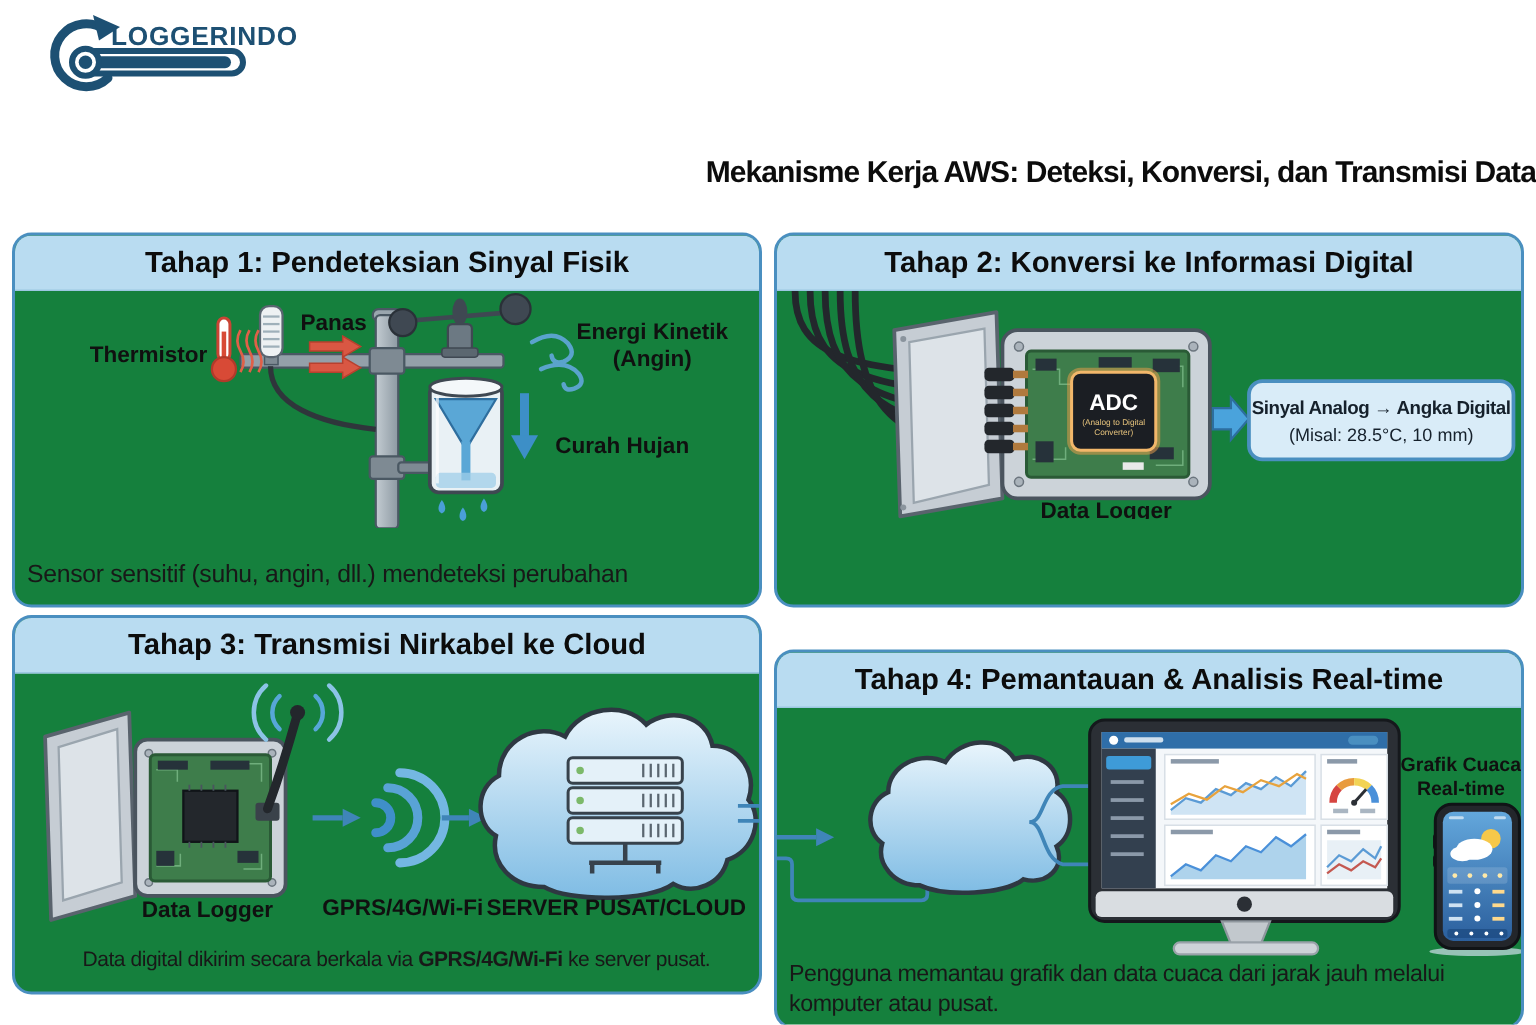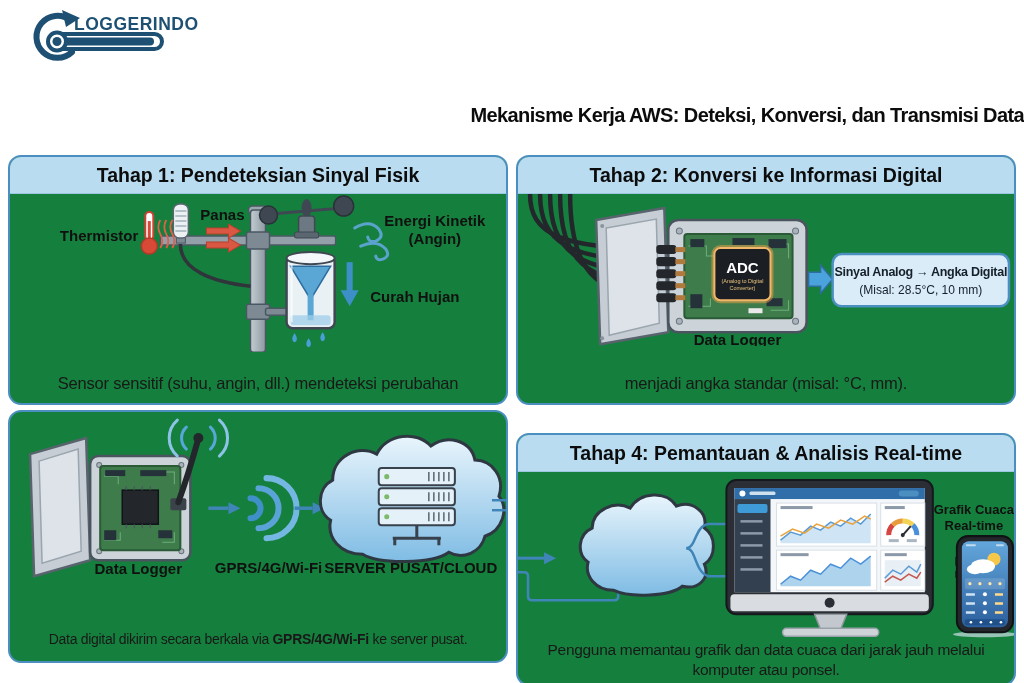--- a/index.html
+++ b/index.html
@@ -22,24 +22,24 @@
   #p3{left:8px;top:410px;height:253px;}
   #p4{left:516px;top:410px;height:253px;margin-top:23px;}
   .panel-header{
     height:36px;background:#b9dcf1;border-bottom:1px solid #9cc7e2;
     display:flex;align-items:center;justify-content:center;
     font-size:19.5px;font-weight:bold;color:#0c0c0c;flex:0 0 auto;
   }
   .panel-body{flex:1 1 auto;display:flex;flex-direction:column;justify-content:space-between;}
   .ill{display:block;width:100%;height:auto;flex:0 0 auto;}
   .caption{
-    text-align:center;font-size:16.5px;line-height:1.28;color:#181818;
+    text-align:left;font-size:16.5px;line-height:1.28;color:#181818;
     letter-spacing:-0.2px;padding:0 8px 9px 8px;flex:0 0 auto;
   }
-  #p3 .caption{font-size:14px;letter-spacing:-0.3px;padding-bottom:12px;}
+  #p3 .caption{font-size:14px;letter-spacing:-0.3px;padding-bottom:12px;margin-left:37px;}
   #p4 .caption{font-size:15.5px;letter-spacing:-0.3px;}
   .lbl{font-family:"Liberation Sans",sans-serif;font-weight:bold;font-size:15px;fill:#101010;}
   .lbl-sm{font-family:"Liberation Sans",sans-serif;font-size:12px;fill:#15202b;}
   .logo-text{font-family:"Liberation Sans",sans-serif;font-weight:bold;font-size:17.5px;fill:#1d5073;letter-spacing:0.5px;}
 </style>
 </head>
 <body>
 
 <svg class="logo" viewBox="0 0 180 62">
   <g>
@@ -218,26 +218,26 @@
 
       <polygon points="290,78 302,78 302,71 314,85 302,99 302,92 290,92" fill="#4aa3dc" stroke="#2d6e9e" stroke-width="1.5"></polygon>
 
       <g>
         <rect x="314" y="60" width="176" height="52" rx="9" fill="#d9ecf8" stroke="#4a8fc0" stroke-width="2.5"></rect>
         <text x="402" y="82" text-anchor="middle" font-size="12.5" font-weight="bold" letter-spacing="-0.3" fill="#15202b" font-family="Liberation Sans,sans-serif">Sinyal Analog → Angka Digital</text>
         <text x="402" y="100" text-anchor="middle" class="lbl-sm">(Misal: 28.5°C, 10 mm)</text>
       </g>
     </svg>
     <div class="caption">
-      <div>menjadi angka standar (misal: °C, mm).</div>
     </div>
   </div>
 </div>
 
 <div class="panel" id="p3">
+  <div class="panel-header">Tahap 3: Transmisi Nirkabel ke Cloud</div>
   <div class="panel-body">
     <svg class="ill" viewBox="0 0 495 168">
       <defs>
         <linearGradient id="cloudG" x1="0" y1="0" x2="0" y2="1">
           <stop offset="0" stop-color="#e9f5fc"></stop>
             <stop offset="1" stop-color="#7fbce4"></stop>
         </linearGradient>
       </defs>
 
       <g>
@@ -473,16 +473,16 @@
             <circle cx="462" cy="150" r="1.3"></circle>
           <circle cx="472" cy="150" r="1.3"></circle>
             <circle cx="482" cy="150" r="1.3"></circle>
         </g>
       </g>
       <text x="455" y="42" text-anchor="middle" font-size="13" font-weight="bold" fill="#101010" font-family="Liberation Sans,sans-serif">Grafik Cuaca</text>
       <text x="455" y="58" text-anchor="middle" font-size="13" font-weight="bold" fill="#101010" font-family="Liberation Sans,sans-serif">Real-time</text>
     </svg>
     <div class="caption">
       <div>Pengguna memantau grafik dan data cuaca dari jarak jauh melalui</div>
-      <div>komputer atau ponsel.</div>
+      <div>komputer atau pusat.</div>
     </div>
   </div>
 </div>
 
 </body></html>

